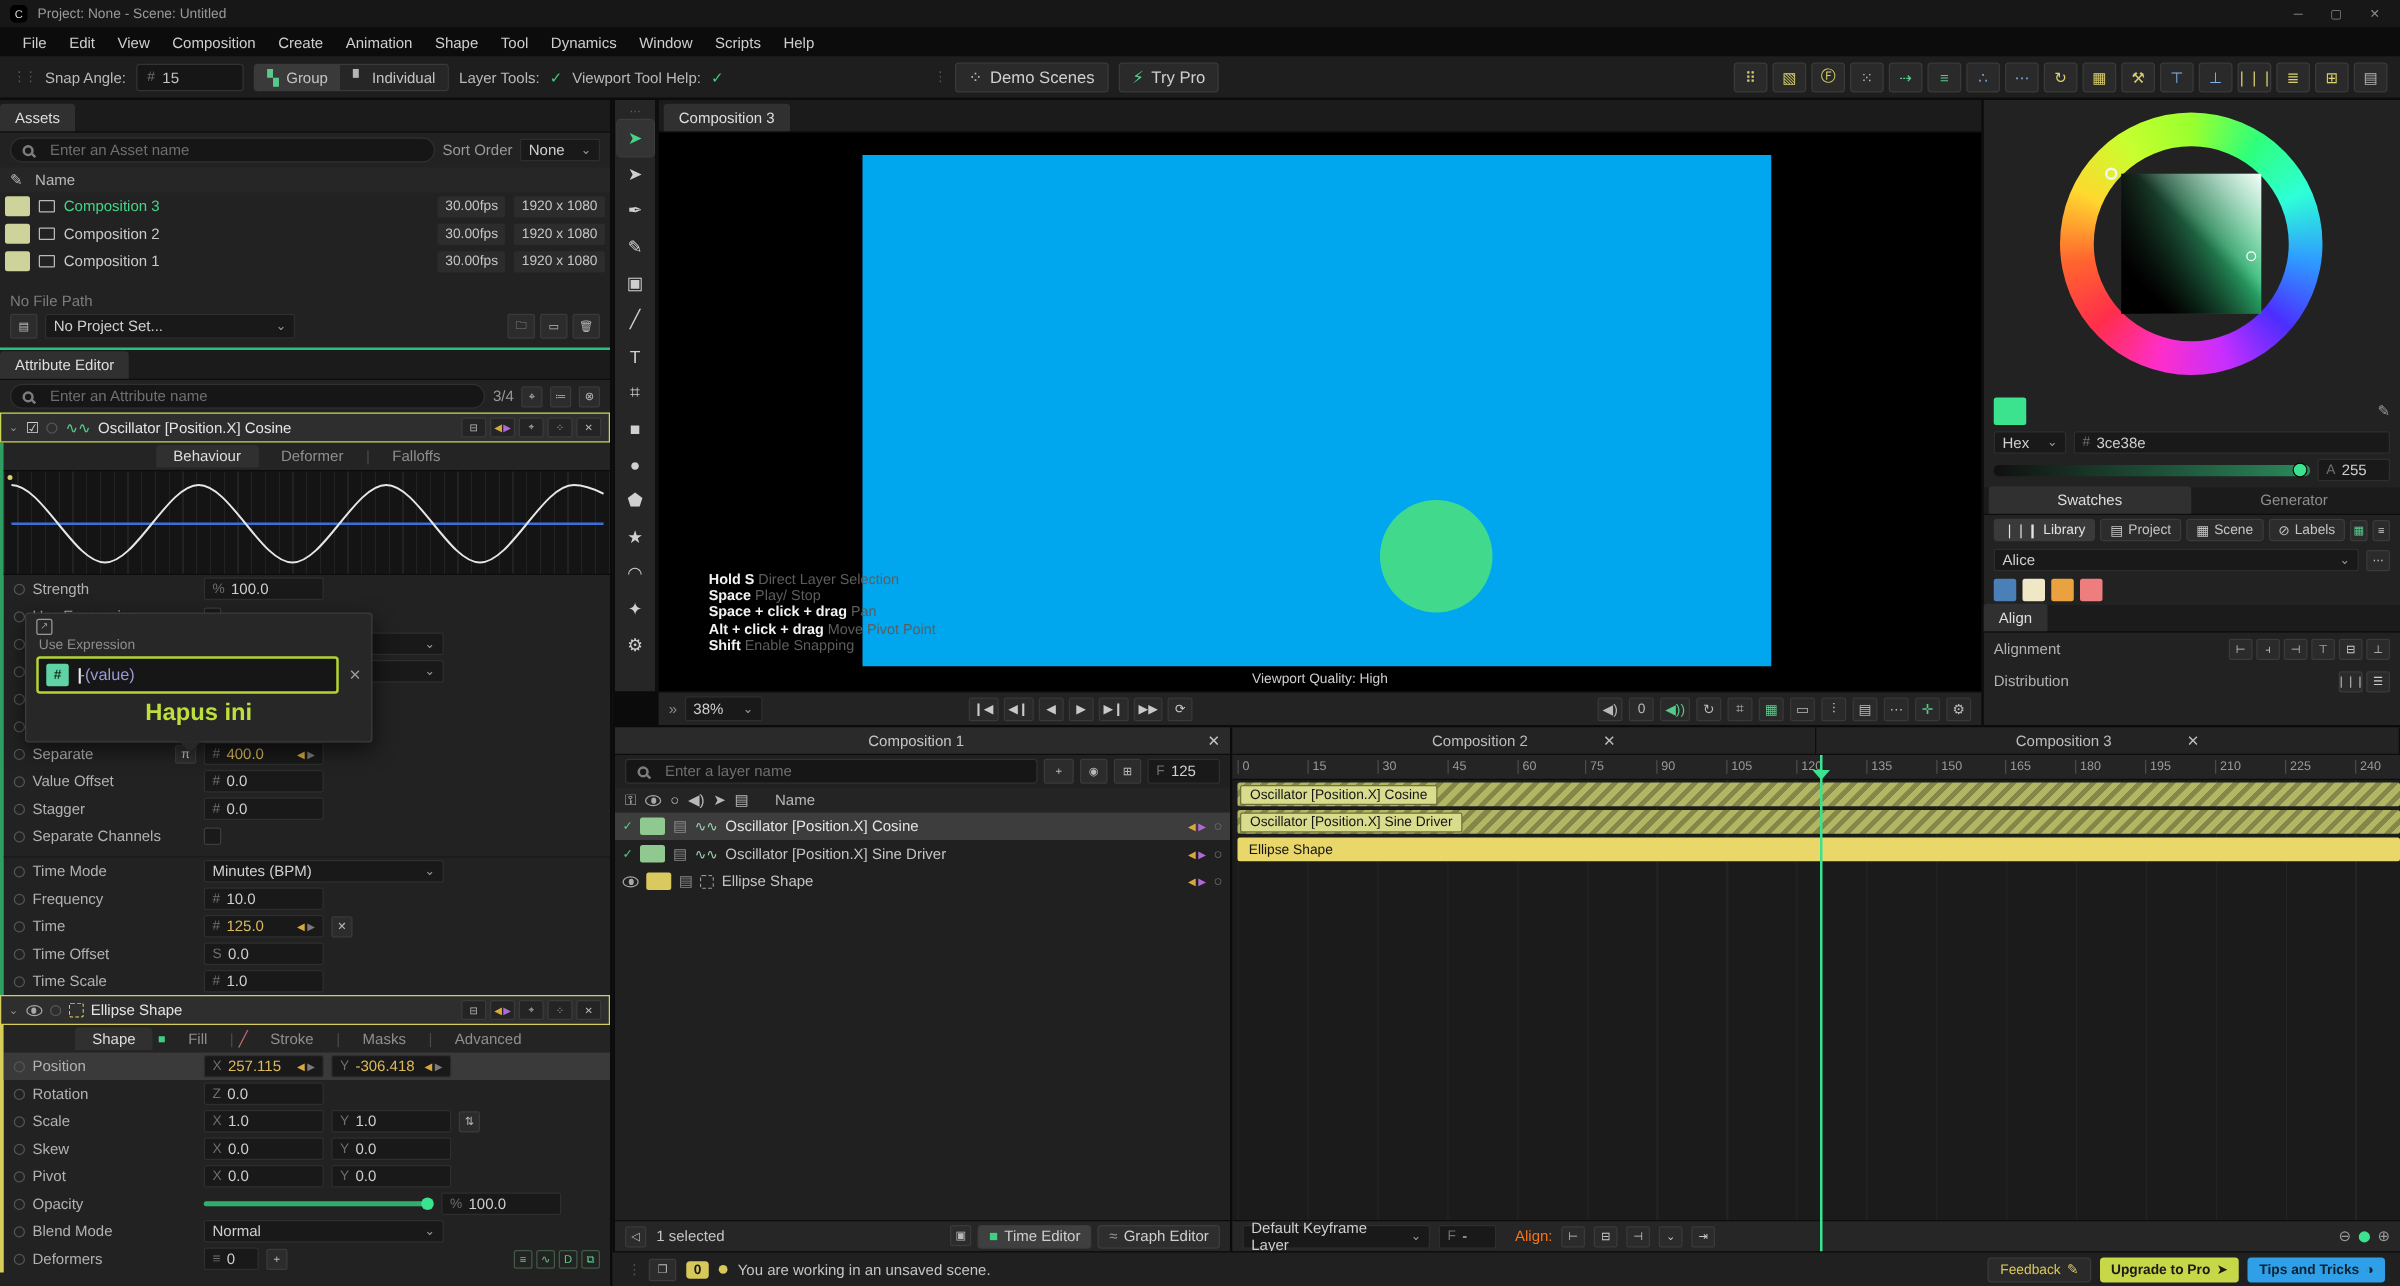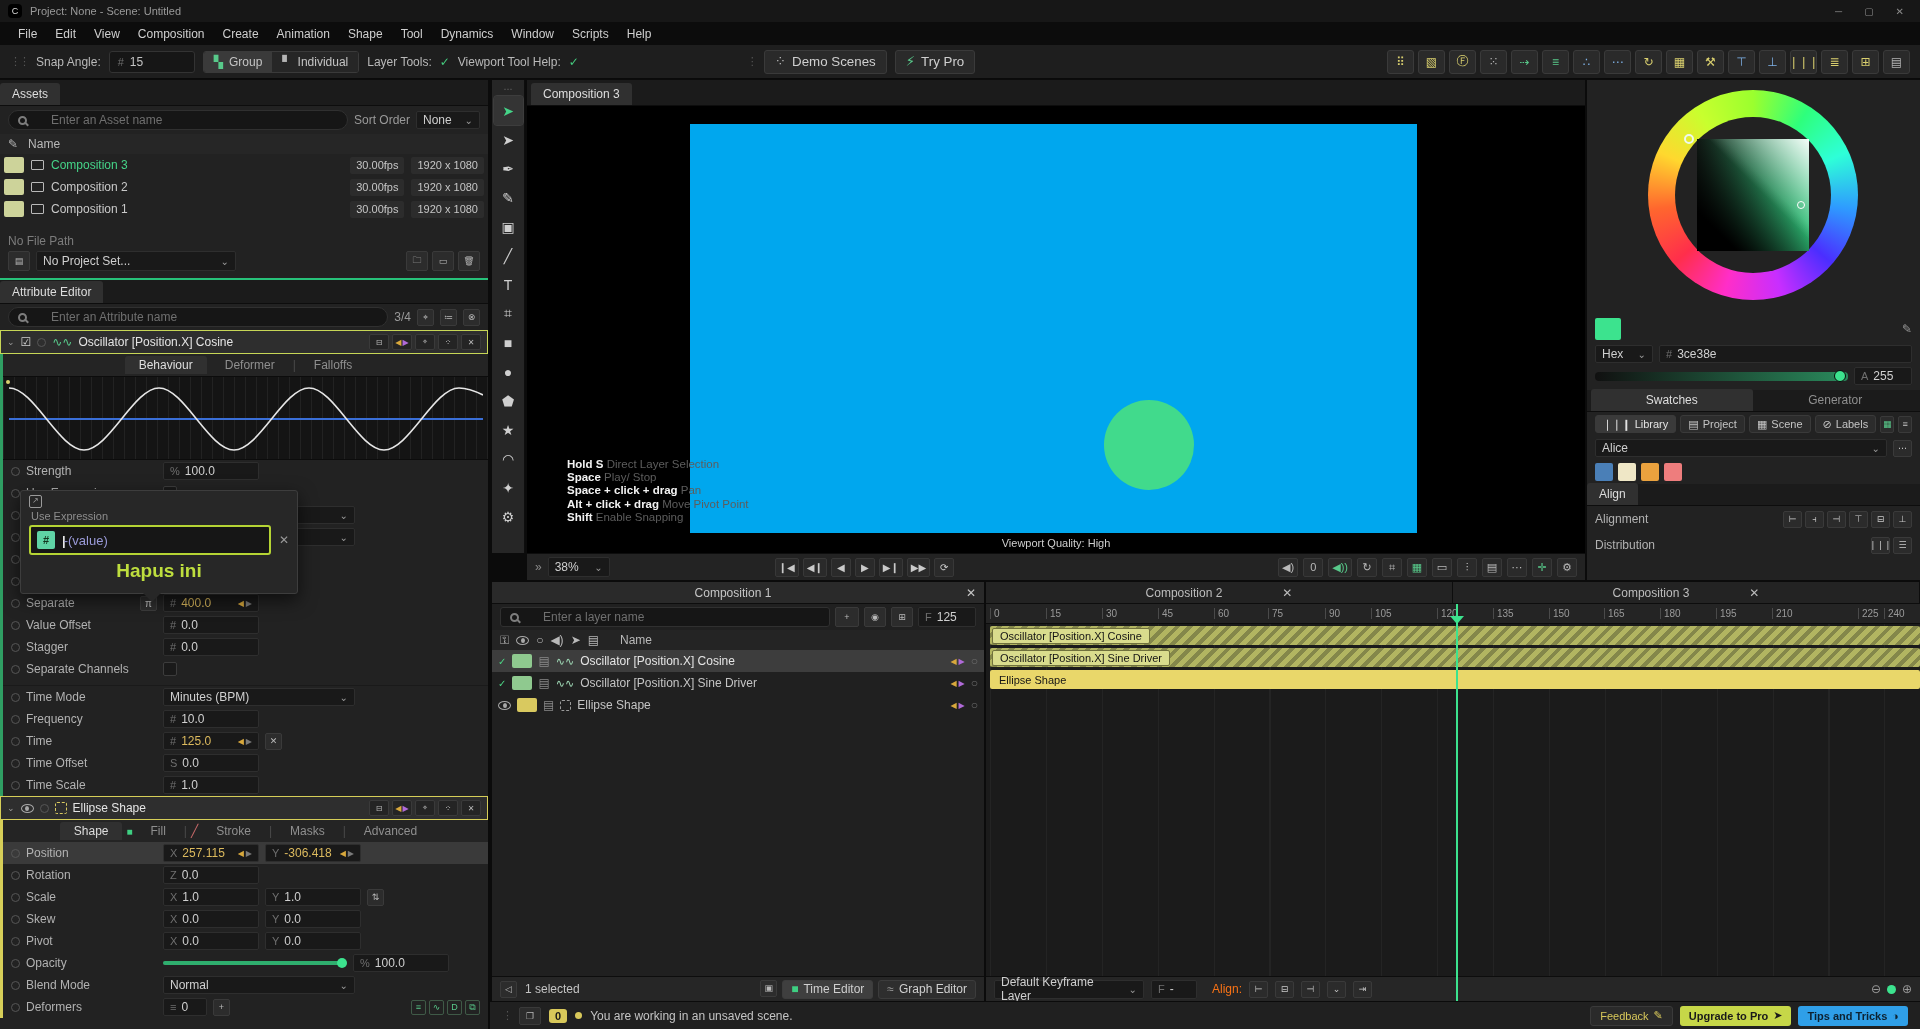--- a/index.html
+++ b/index.html
@@ -31,21 +31,21 @@
   .eye::after{content:"";position:absolute;inset:1px 3.5px;background:#a8a8a8;border-radius:50%}
   .sock{width:9px;height:9px;border:1px solid #565656;border-radius:50%;flex:0 0 auto}
   .fld{background:#191919;border:1px solid #2e2e2e;border-radius:2px;height:18px;display:flex;align-items:center;padding:0 6px;gap:5px;color:#cfcfcf}
   .fld .v{color:#d0d0d0}
   .fld .vy{color:#dcba5e}
   .kf{margin-left:auto;display:flex;gap:2px;font-size:8px}
   .kf .l{color:#d8a83c}.kf .r{color:#7a7a7a}
   .caret{color:#9a9a9a;font-size:10px;margin-left:auto}
   input{background:transparent;border:none;outline:none;color:#cfcfcf;font-size:12px;width:100%}
   input::placeholder{color:#6f6f6f}
-  .pill{background:#161616;border:1px solid #303030;border-radius:10px;height:20px;display:flex;align-items:center;gap:24px;padding:0 9px;flex:1}
+  .pill{background:#161616;border:1px solid #303030;border-radius:10px;height:20px;display:flex;align-items:center;gap:13px;padding:0 9px;flex:1}
   .tab{padding:4px 12px;color:#8f8f8f;font-size:12px;border-radius:3px 3px 0 0}
   .tab.on{background:#303030;color:#dedede}
   
   #left{left:0;top:80px;width:490px;height:949px;background:#222;border-right:2px solid #0b0b0b;overflow:hidden}
   .ptabs{display:flex;background:#1b1b1b;border-bottom:1px solid #0d0d0d;height:26px;align-items:flex-end}
   .prow{display:flex;align-items:center;gap:6px;padding:0 8px;height:28px}
   .ast-head{display:flex;align-items:center;height:20px;background:#262626;padding:0 8px;gap:10px;color:#b9b9b9}
   .ast-row{display:flex;align-items:center;height:22px;padding:0 4px;gap:7px}
   .ast-row .sw{width:20px;height:16px;background:#cdd39a;border-radius:2px;flex:0 0 auto}
   .ast-row .mon{width:13px;height:10px;border:1px solid #b9b9b9;border-radius:1px;flex:0 0 auto}
@@ -939,29 +939,29 @@
           </div>
       </div>
       <div id="ruler">
         <span style="left:4px">0</span>
           <span style="left:60px">15</span>
         <span style="left:116px">30</span>
           <span style="left:172px">45</span>
         <span style="left:228px">60</span>
           <span style="left:282px">75</span>
         <span style="left:339px">90</span>
-          <span style="left:385px">105</span>
+          <span style="left:395px">105</span>
         <span style="left:451px">120</span>
           <span style="left:507px">135</span>
         <span style="left:563px">150</span>
           <span style="left:618px">165</span>
         <span style="left:674px">180</span>
           <span style="left:730px">195</span>
         <span style="left:786px">210</span>
-          <span style="left:872px">225</span>
+          <span style="left:842px">225</span>
         <span style="left:898px">240</span>
       </div>
       <div id="bars">
         <div class="bar hatch" style="top:2px">
             <span class="chip">Oscillator [Position.X] Cosine</span>
           </div>
         <div class="bar hatch" style="top:24px">
             <span class="chip">Oscillator [Position.X] Sine Driver</span>
           </div>
         <div class="bar solid" style="top:46px">

